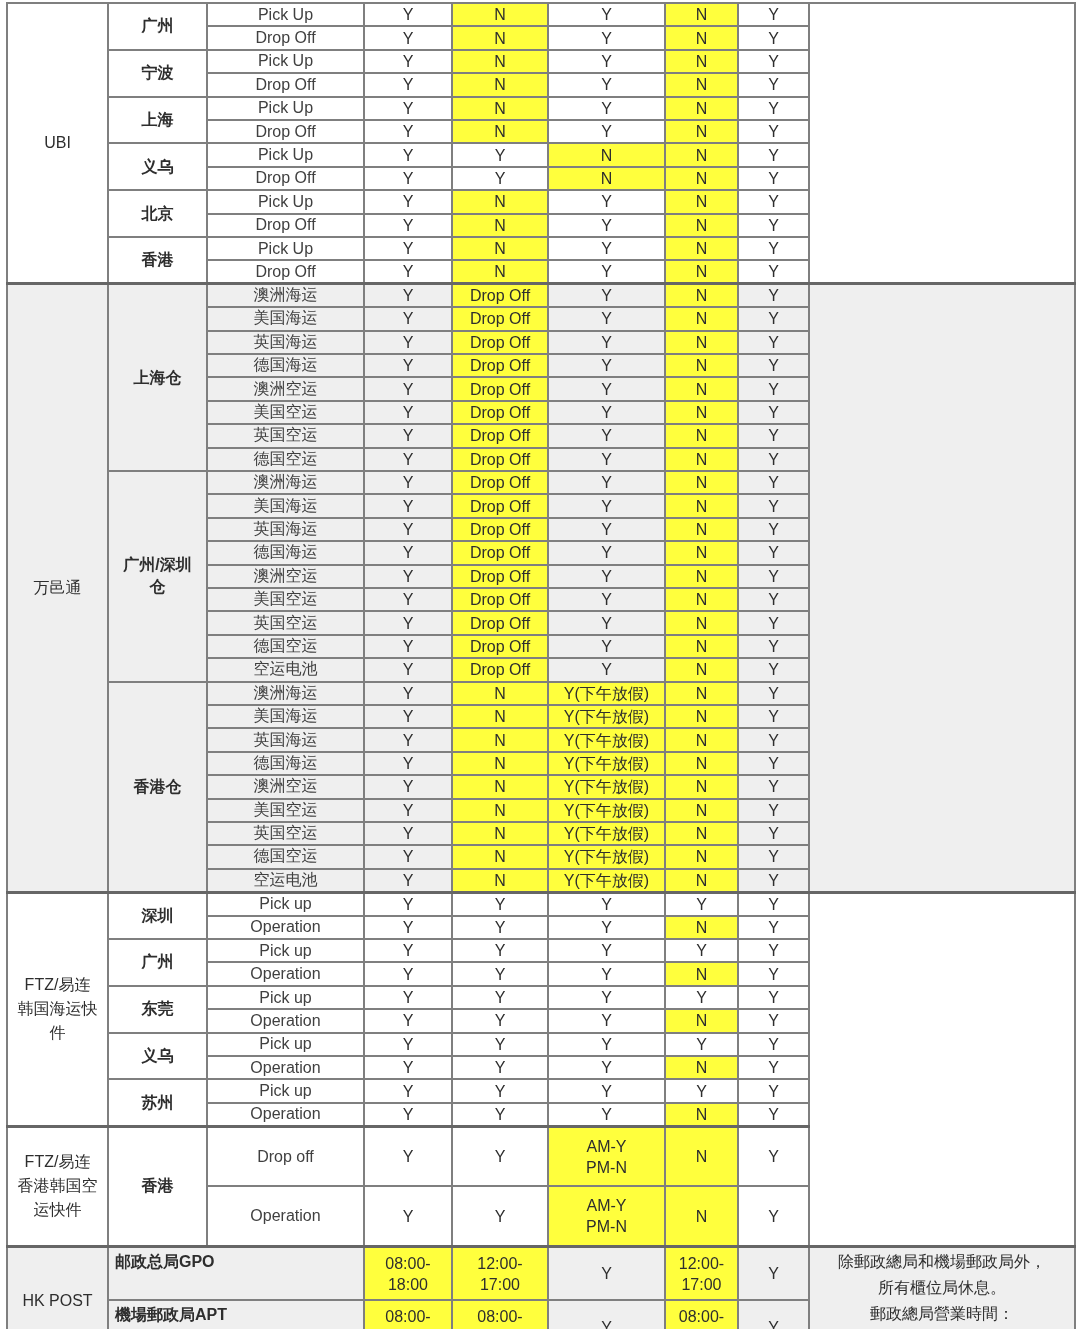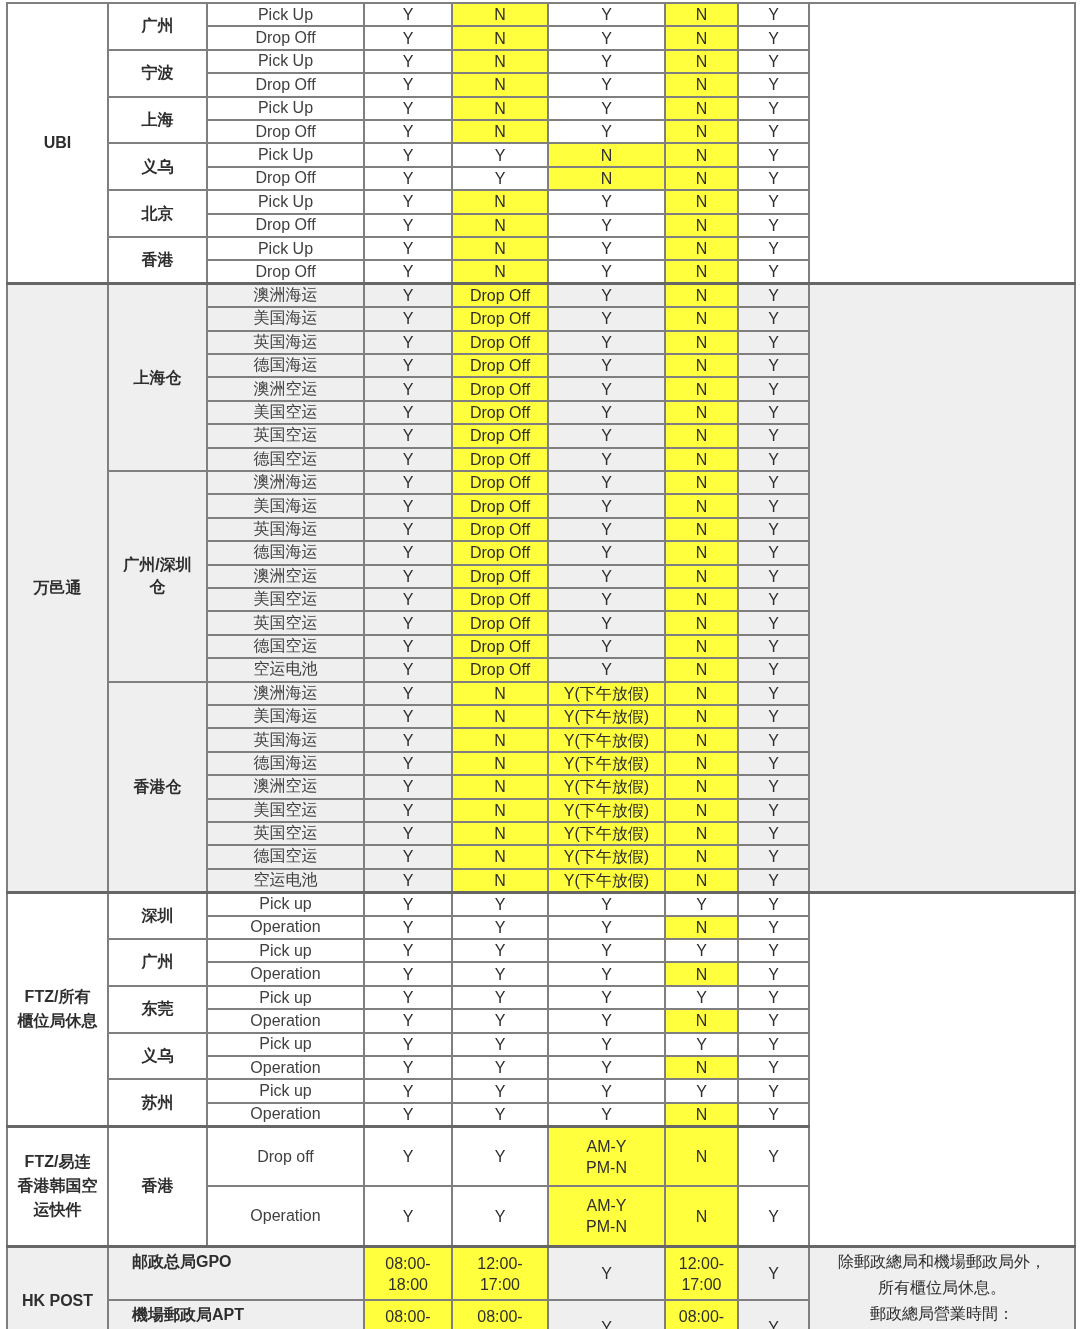--- a/index.html
+++ b/index.html
@@ -34,26 +34,26 @@
     border:2px solid var(--grid);
     text-align:center;vertical-align:middle;
     font-size:16px;padding:0;overflow:hidden;
   }
   tr.std{height:23.4px;}
   tr.tall{height:60px;}
   tr.post{height:54px;}
   tr.sec-top > td{border-top:3px solid var(--heavy);}
   .bg-white > td{background:#FFFFFF;}
   .bg-gray > td{background:var(--alt);}
-  td.company-cell{font-weight:bold;word-break:break-all;padding:12px 9px;line-height:24px;margin-top:12px;}
+  td.company-cell{font-weight:normal;word-break:break-all;padding:12px 9px;line-height:24px;margin-top:12px;}
   td.location-cell{font-weight:bold;word-break:break-all;padding:0 8px;line-height:22px;}
   td.service-cell{color:#404040;}
   td.value-cell{white-space:pre-line;line-height:21px;}
   td.hl{background:var(--hl) !important;}
-  td.branch-label-cell{font-weight:bold;text-align:left;vertical-align:top;padding:4px 0 0 23px;}
+  td.branch-label-cell{font-weight:bold;text-align:left;vertical-align:top;padding:4px 0 0 6px;}
   td.notes-cell{white-space:pre-line;line-height:26px;}
 </style>
 </head>
 <body>
 
 <table>
   <colgroup>
     <col class="c-company">
       <col class="c-location">
       <col class="c-service">
@@ -376,21 +376,21 @@
       </tr>
       <tr class="std bg-gray">
         <td class="service-cell">空运电池</td>
         <td class="value-cell">Y</td>
         <td class="value-cell hl">N</td>
         <td class="value-cell hl">Y(下午放假)</td>
         <td class="value-cell hl">N</td>
         <td class="value-cell">Y</td>
       </tr>
       <tr class="std bg-white sec-top">
-        <td class="company-cell" rowspan="10">FTZ/所有櫃位局休息</td>
+        <td class="company-cell" rowspan="10">FTZ/易连韩国海运快件</td>
         <td class="location-cell" rowspan="2">深圳</td>
         <td class="service-cell">Pick up</td>
         <td class="value-cell">Y</td>
         <td class="value-cell">Y</td>
         <td class="value-cell">Y</td>
         <td class="value-cell">Y</td>
         <td class="value-cell">Y</td>
         <td class="notes-cell" rowspan="12"></td>
       </tr>
       <tr class="std bg-white">

